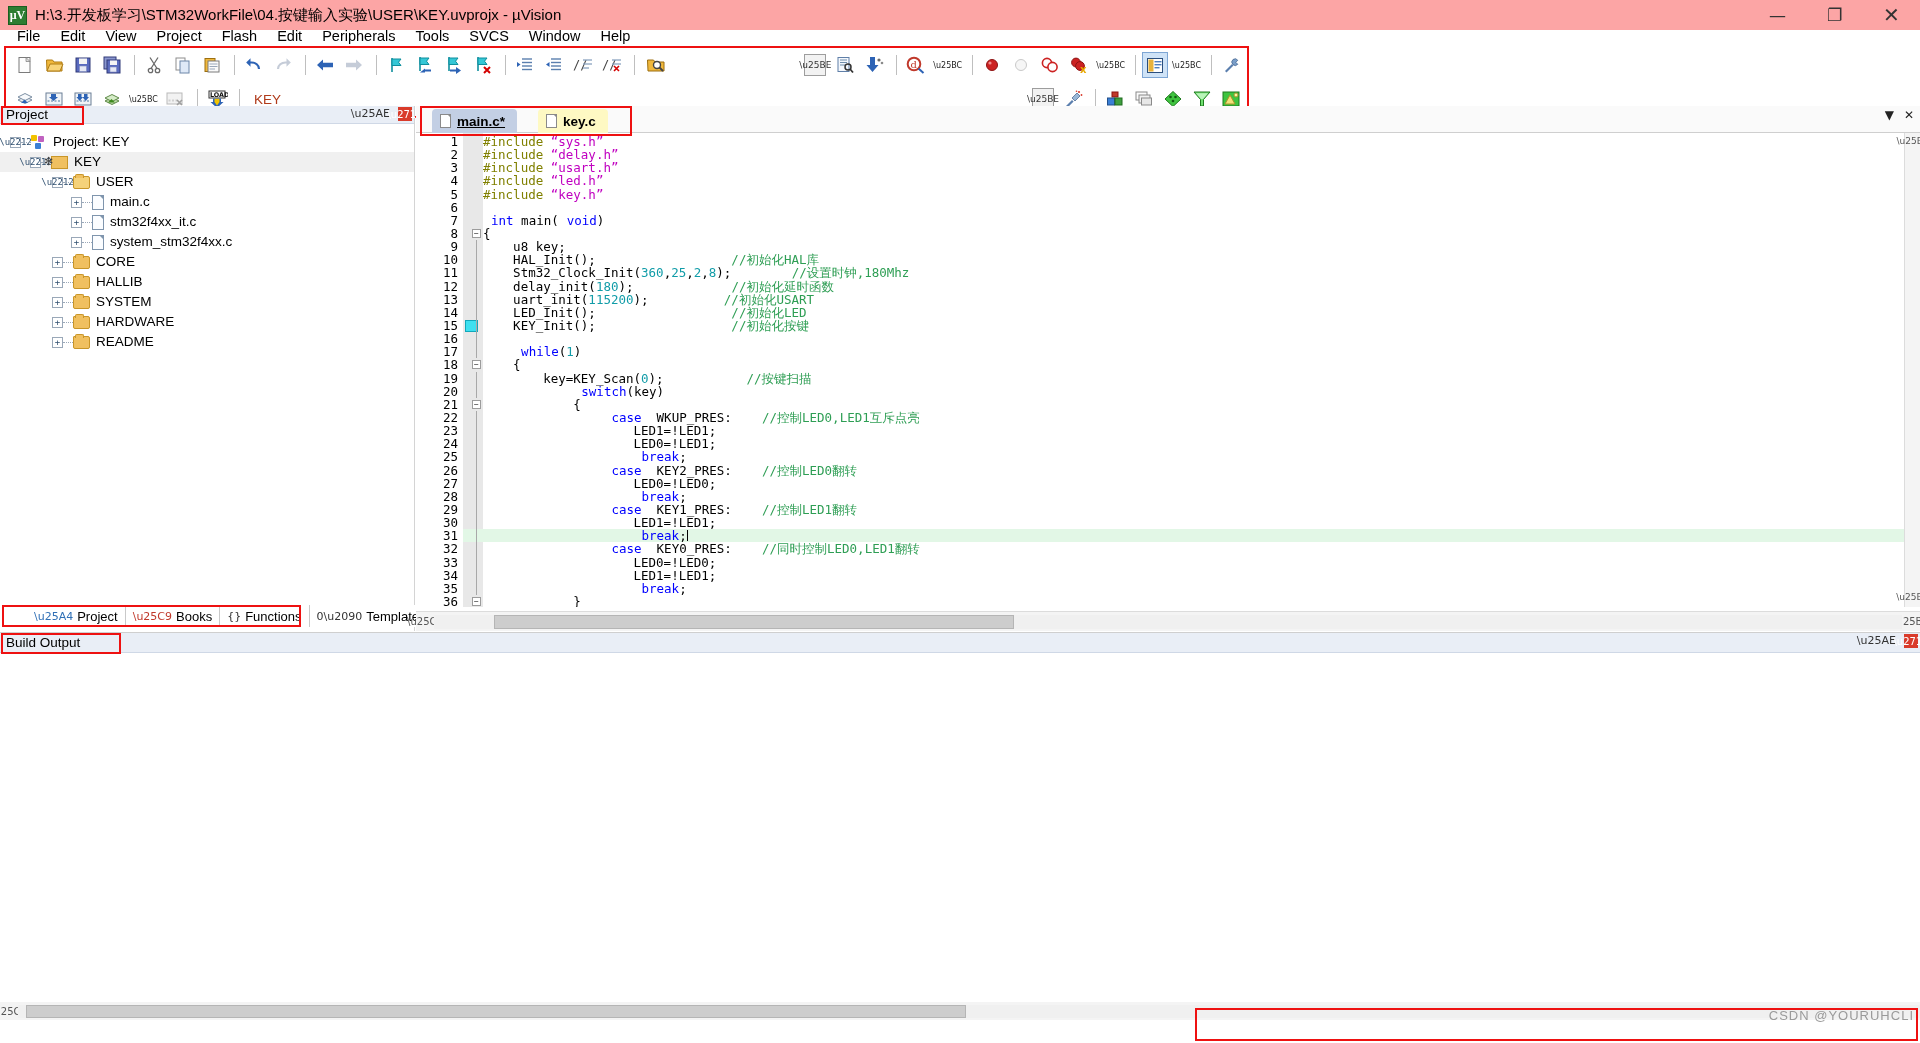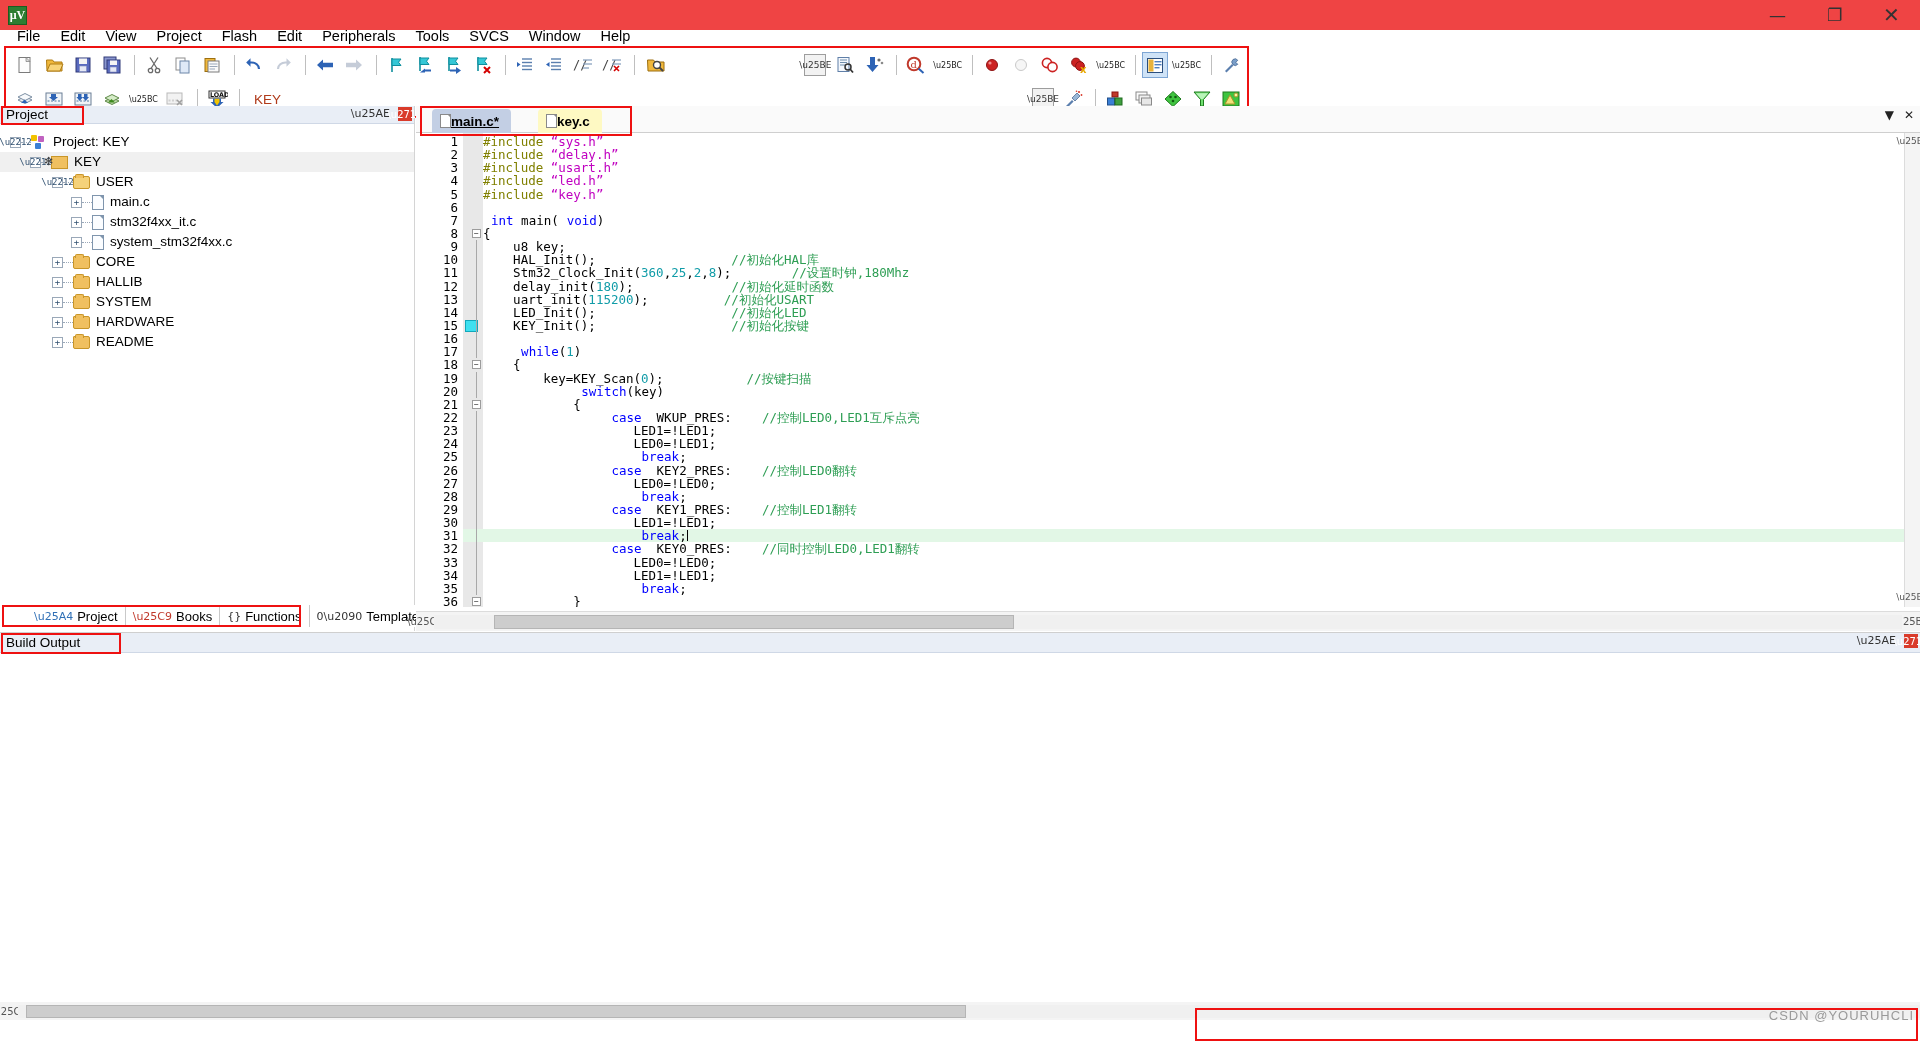--- a/index.html
+++ b/index.html
@@ -12,21 +12,21 @@
   }
   #app {
     position: relative;
     width: 1920px; height: 1043px;
     background: #ffffff;
   }
 
   
   .titlebar {
     position: absolute; left: 0; top: 0; width: 1920px; height: 30px;
-    background: #ef4444;
+    background: #fca5a5;
     display: flex; align-items: center; text-align: right;
   }
   .title-icon {
     width: 19px; height: 19px; margin-left: 8px; margin-right: 8px;
     background: #2e7d32;
     border: 1px solid #1b5e20;
     position: relative; flex: 0 0 auto;
     display: flex; align-items: center; justify-content: center;
   }
   .title-icon span {
@@ -203,21 +203,21 @@
   .tabstrip {
     position: relative; height: 27px; background: #fafafa;
     border-bottom: 1px solid #cfcfcf;
   }
   .tabstrip-hl {
     position: absolute; left: 4px; top: 0px; width: 212px; height: 30px;
     border: 2px solid #ee1111; z-index: 6; pointer-events: none;
   }
   .etab {
     position: absolute; top: 3px; height: 24px; display: flex; align-items: center;
-    padding: 0 12px 0 8px; font-size: 13.5px; gap: 0;
+    padding: 0 12px 0 8px; font-size: 13.5px; gap: 6px;
     border-top-left-radius: 4px; border-top-right-radius: 4px;
   }
   .etab.active {
     background: #c3cfe4; left: 16px;
   }
   .etab.active .tabname { text-decoration: underline; font-weight: bold; color: #000; }
   .etab.inactive { background: #fef9c3; left: 122px; }
   .etab.inactive .tabname { color: #000; font-weight: bold; }
   .tabdoc {
     width: 11px; height: 14px; background: #fff; border: 1px solid #8a8a8a;
@@ -351,20 +351,21 @@
 </style>
 </head>
 <body>
 
 <div id="app">
 
   <div class="titlebar">
     <div class="title-icon">
         <span>µV</span>
       </div>
+    <div class="title-text">H:\3.开发板学习\STM32WorkFile\04.按键输入实验\USER\KEY.uvprojx - µVision</div>
     <div class="wincontrols">
       <div class="wb">—</div>
       <div class="wb">❐</div>
       <div class="wb close">✕</div>
     </div>
   </div>
 
   <div class="menubar">
     <div class="mi">File</div>
     <div class="mi">Edit</div>

